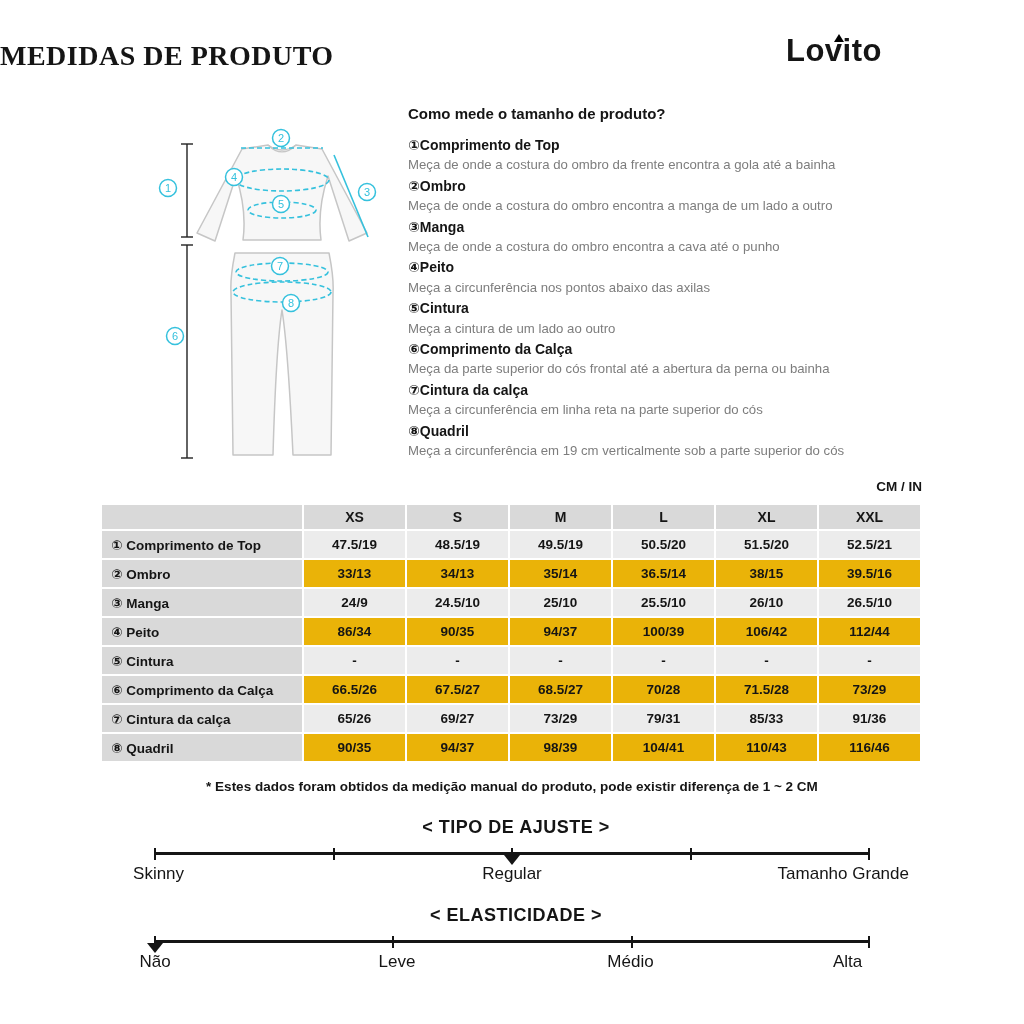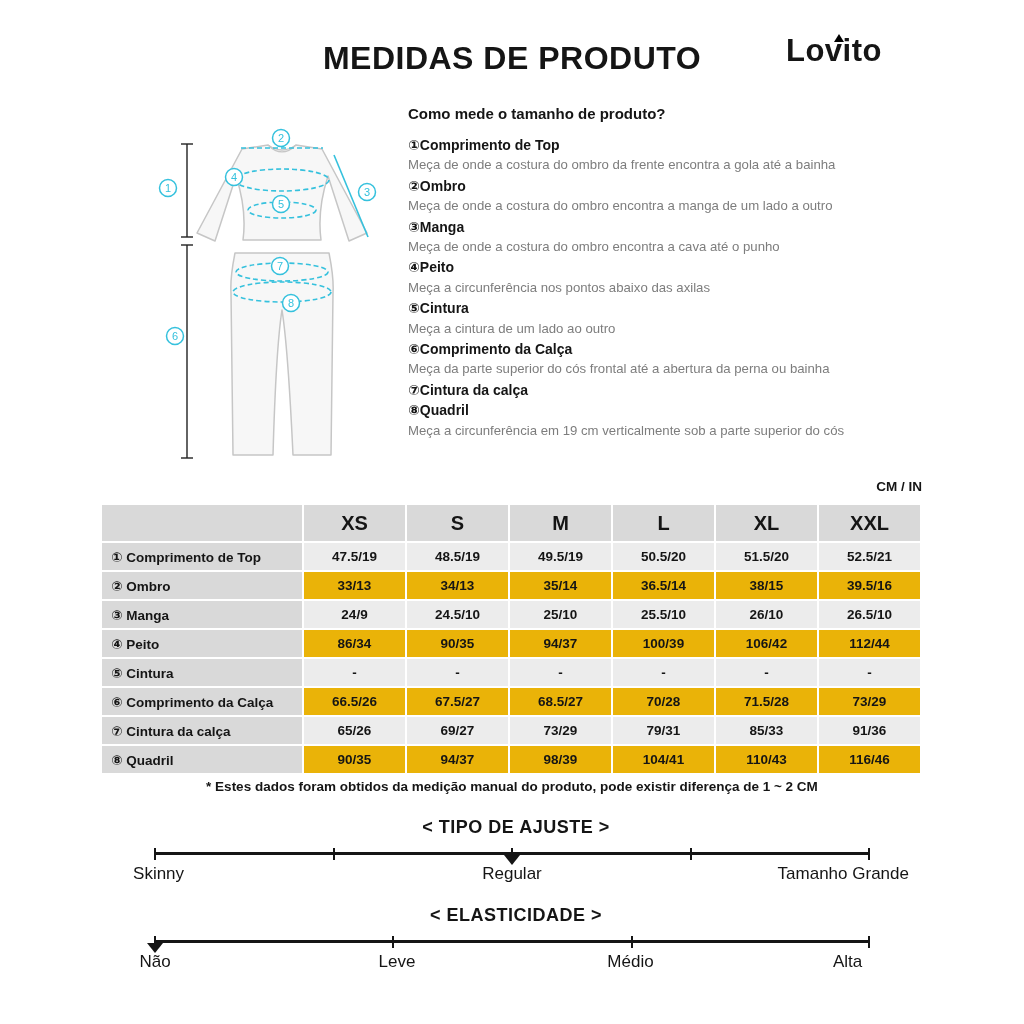--- a/index.html
+++ b/index.html
@@ -7,22 +7,22 @@
     --head-bg:#d9d9d9;
     --alt-bg:#ececec;
     --muted:#7d7d7d;
     --ink:#151515;
   }
   *{margin:0;padding:0;box-sizing:border-box;}
   body{width:1024px;height:1024px;background:#fff;color:var(--ink);
        font-family:"Liberation Sans","DejaVu Sans",sans-serif;}
   .page{position:relative;width:1024px;height:1024px;background:#fff;overflow:hidden;}
 
-  .title{position:absolute;top:40px;left:0;width:100%;text-align:center;
-         font-size:32px;font-weight:700;letter-spacing:.5px;}
+  .title{position:absolute;top:40px;left:0;width:100%;text-align:left;
+         font-size:28px;font-weight:700;letter-spacing:.5px;font-family:Liberation Serif, serif;}
   .brand{position:absolute;top:33px;left:786px;font-size:31px;font-weight:700;letter-spacing:.5px;}
   .brand .tri{position:absolute;left:48px;top:1px;width:0;height:0;
               border-left:5px solid transparent;border-right:5px solid transparent;
               border-bottom:8px solid #000;}
 
   .diagram{position:absolute;left:140px;top:118px;}
   .garment{fill:#f7f7f7;stroke:#c6c6c6;stroke-width:1.5;stroke-linejoin:round;}
   .detail{fill:none;stroke:#c6c6c6;stroke-width:1.2;}
   .mline{stroke:#222;stroke-width:1.4;}
   .cyd{fill:none;stroke:var(--accent);stroke-width:1.6;stroke-dasharray:5 3;}
@@ -34,21 +34,21 @@
   .guide-heading{position:absolute;left:408px;top:105px;font-size:15px;font-weight:700;}
   .guide-list{position:absolute;left:408px;top:135px;width:525px;}
   .guide-label{font-size:14px;font-weight:700;line-height:20.4px;white-space:nowrap;}
   .guide-desc{font-size:13.2px;color:var(--muted);line-height:20.4px;white-space:nowrap;}
 
   .unit-label{position:absolute;left:100px;top:479px;width:822px;text-align:right;
               font-size:13.5px;font-weight:700;}
 
   .size-table{position:absolute;left:100px;top:503px;width:822px;
               border-collapse:separate;border-spacing:2px;table-layout:fixed;}
-  .size-table thead th{background:var(--head-bg);height:36px;font-size:20px;
+  .size-table thead th{background:var(--head-bg);height:24px;font-size:14px;
                        font-weight:700;text-align:center;}
   .size-table tbody th{background:var(--head-bg);text-align:left;padding-left:9px;
                        font-size:13.5px;font-weight:700;height:27px;white-space:nowrap;}
   .size-table tbody td{text-align:center;font-size:13.5px;font-weight:700;}
   .size-table tr.odd td{background:var(--alt-bg);}
   .size-table tr.even td{background:#eab308;}
 
   .footnote{position:absolute;top:779px;left:0;width:100%;text-align:center;
             font-size:13.5px;font-weight:700;}
 
@@ -155,20 +155,21 @@
       <div class="guide-item">
         <div class="guide-label"><span class="gnum">⑤</span><span class="gtxt">Cintura</span></div>
         <div class="guide-desc">Meça a cintura de um lado ao outro</div>
       </div>
       <div class="guide-item">
         <div class="guide-label"><span class="gnum">⑥</span><span class="gtxt">Comprimento da Calça</span></div>
         <div class="guide-desc">Meça da parte superior do cós frontal até a abertura da perna ou bainha</div>
       </div>
       <div class="guide-item">
         <div class="guide-label"><span class="gnum">⑦</span><span class="gtxt">Cintura da calça</span></div>
+        <div class="guide-desc">Meça a circunferência em linha reta na parte superior do cós</div>
       </div>
       <div class="guide-item">
         <div class="guide-label"><span class="gnum">⑧</span><span class="gtxt">Quadril</span></div>
         <div class="guide-desc">Meça a circunferência em 19 cm verticalmente sob a parte superior do cós</div>
       </div>
     </div>
 
   <div class="unit-label">CM / IN</div>
 
   <table class="size-table">

